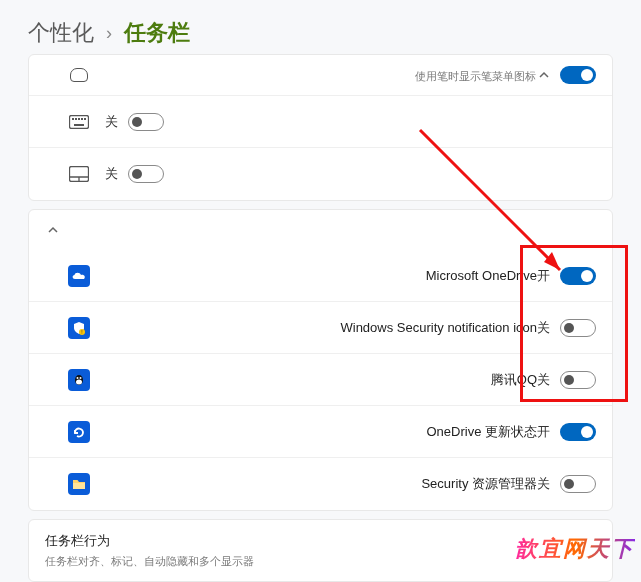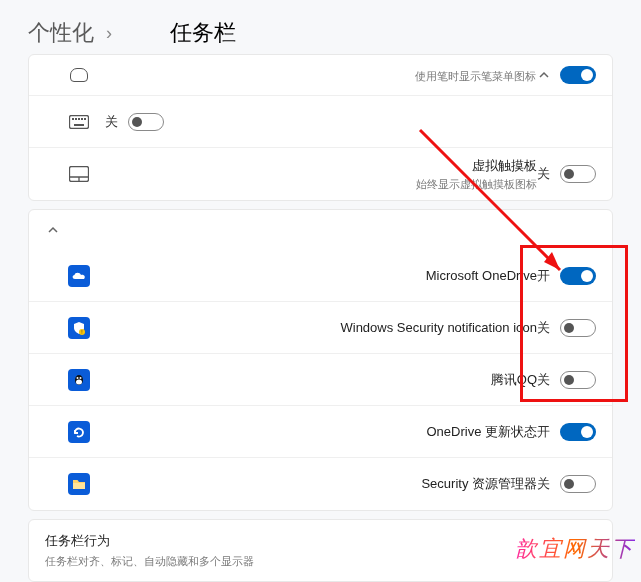--- a/index.html
+++ b/index.html
@@ -14,21 +14,21 @@
   .breadcrumb {
     display: flex;
     align-items: center;
     gap: 12px;
     padding: 18px 28px 16px;
     font-size: 22px;
     color: #333;
   }
   .breadcrumb .parent { color: #5b5b5b; }
   .breadcrumb .sep { color: #888; font-size: 18px; }
-  .breadcrumb .current { font-weight: 400; color: #000000; margin-left: 46px; }
+  .breadcrumb .current { font-weight: 700; color: #4d7c0f; }
   .panel {
     background: #fff;
     border: 1px solid #e8e8e8;
     border-radius: 6px;
     margin: 0 28px 8px;
     overflow: hidden;
   }
   .row {
     display: flex;
     align-items: center;
@@ -121,21 +121,21 @@
     left: 410px;
     width: 200px;
     height: 180px;
     pointer-events: none;
   }
   .watermark {
     position: absolute;
     right: 6px;
     bottom: 18px;
     font-size: 22px;
-    font-weight: 400;
+    font-weight: 700;
     font-style: italic;
     letter-spacing: 2px;
     background: linear-gradient(90deg,#ff2aa0,#ff6a00,#8a2be2);
     -webkit-background-clip: text;
     background-clip: text;
     color: transparent;
   }
   .partial-top {
     margin-top: -10px;
   }
@@ -183,24 +183,20 @@
   </div>
 
   <div class="row">
     <div class="icon-col indent">
       <svg width="20" height="16" viewBox="0 0 20 16">
           <rect x="0.5" y="0.5" width="19" height="15" rx="2" fill="none" stroke="#555" stroke-width="1.3"></rect>
           <line x1="0.5" y1="11" x2="19.5" y2="11" stroke="#555" stroke-width="1.3"></line>
           <line x1="10" y1="11" x2="10" y2="15.5" stroke="#555" stroke-width="1.3"></line>
         </svg>
     </div>
-    <div class="text-col">
-      <div class="title">虚拟触摸板</div>
-      <div class="subtitle">始终显示虚拟触摸板图标</div>
-    </div>
     <span class="state">关</span>
     <div class="toggle off"></div>
   </div>
 </div>
 
 <div class="panel">
   <div class="section-header">
     <span class="chevron">
       <svg width="12" height="12" viewBox="0 0 12 12">
           <path d="M2 8 L6 4 L10 8" stroke="#666" stroke-width="1.5" fill="none"></path>

